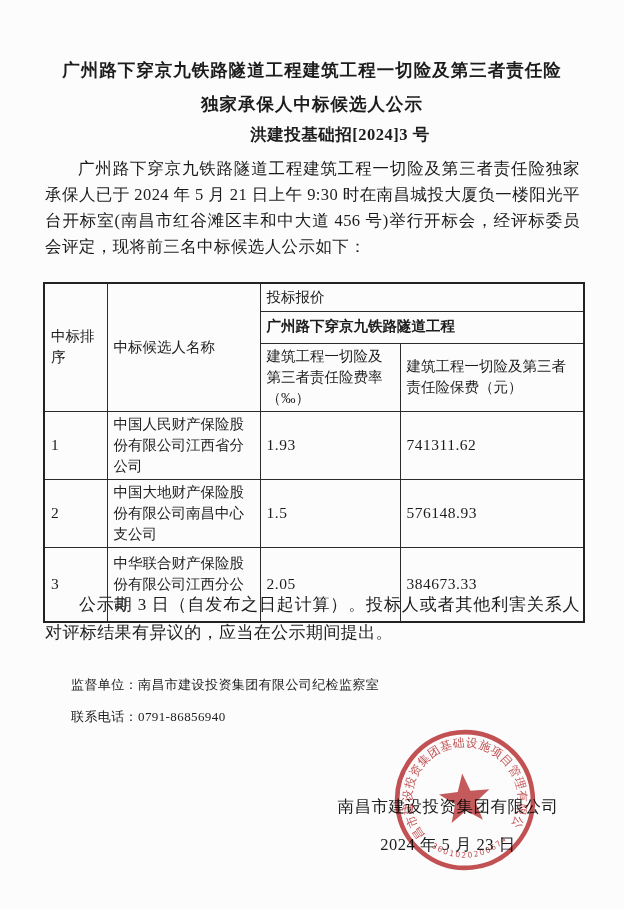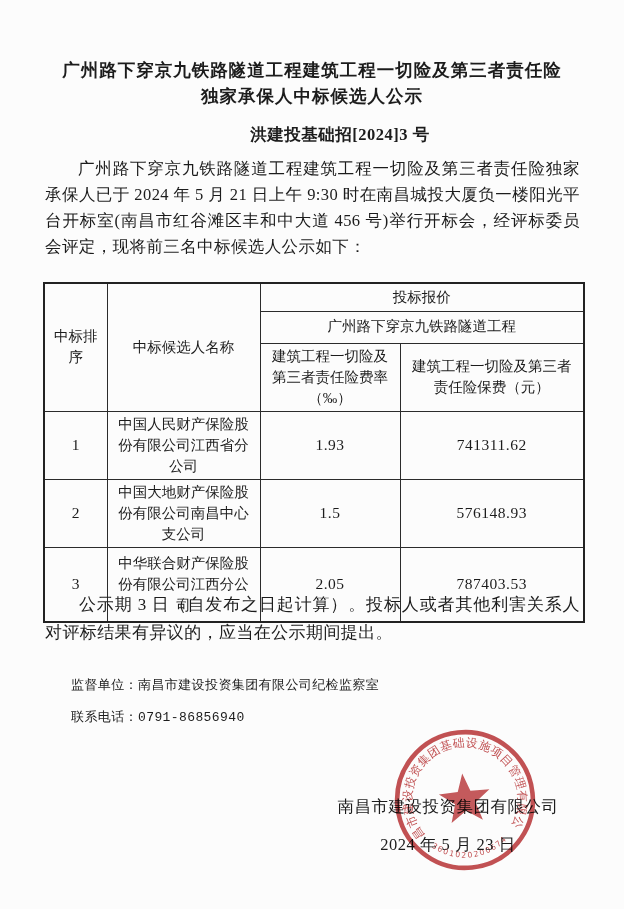--- a/index.html
+++ b/index.html
@@ -17,21 +17,21 @@
   }
   .abs { position: absolute; }
   .title-line {
     left: 0; width: 624px;
     text-align: center;
     font-size: 17.5px;
     font-weight: bold;
     letter-spacing: 1px;
   }
   .title-line-1 { top: 58px; }
-  .title-line-2 { top: 84px; }
+  .title-line-2 { top: 92px; }
   .doc-number {
     top: 124px; left: 0; width: 624px;
     text-align: center;
     font-size: 16.5px;
     font-weight: bold;
     letter-spacing: 0.5px;
     margin-left: 28px;
   }
   .body-paragraph {
     top: 156px; left: 45px; width: 535px;
@@ -44,49 +44,48 @@
   table.bid-table {
     position: absolute;
     top: 282px; left: 43px;
     width: 540px;
     border-collapse: collapse;
     table-layout: fixed;
     font-size: 14.5px;
   }
   table.bid-table td {
     border: 1.2px solid #2b2b2b;
-    text-align: center;
     vertical-align: middle;
     padding: 2px 6px;
     line-height: 1.45;
   }
   table.bid-table { border: 2px solid #222; }
   .r-h1 { height: 28px; }
-  .r-h2 { height: 32px; }
+  .r-h2 { height: 32px; font-weight: bold; }
   .r-h3 { height: 44px; }
   .r-d1 { height: 57px; }
   .r-d2 { height: 55px; }
   .r-d3 { height: 75px; }
   .cell-num { font-size: 15.5px; letter-spacing: 0.5px; }
   .notice-paragraph {
     top: 591px; left: 45px; width: 535px;
     font-size: 17px;
     line-height: 28px;
     text-align: justify;
     text-indent: 2em;
     letter-spacing: 0.4px;
   }
   .supervisor-line, .phone-line {
     left: 45px; width: 535px;
     font-size: 13px;
     text-indent: 2em;
     letter-spacing: 0.4px;
   }
   .supervisor-line { top: 676px; }
-  .phone-line { top: 708px; font-family: Liberation Mono, monospace; }
+  .phone-line { top: 708px; }
   .signature-block {
     top: 796px; left: 312px; width: 272px;
     text-align: center;
     font-size: 16.5px;
     letter-spacing: 0.5px;
   }
   .signature-date { margin-top: 16px; }
   .stamp {
     top: 726px; left: 391px;
     width: 148px; height: 148px;
@@ -135,21 +134,21 @@
       <tr class="r-d2">
         <td class="cell-num">2</td>
         <td>中国大地财产保险股份有限公司南昌中心支公司</td>
         <td class="cell-num">1.5</td>
         <td class="cell-num">576148.93</td>
       </tr>
       <tr class="r-d3">
         <td class="cell-num">3</td>
         <td>中华联合财产保险股份有限公司江西分公司</td>
         <td class="cell-num">2.05</td>
-        <td class="cell-num">787403.53</td>
+        <td class="cell-num">384673.33</td>
       </tr>
     </tbody>
   </table>
 
   <p class="abs notice-paragraph">公示期 3 日（自发布之日起计算）。投标人或者其他利害关系人对评标结果有异议的，应当在公示期间提出。</p>
   <p class="abs supervisor-line">监督单位：南昌市建设投资集团有限公司纪检监察室</p>
   <p class="abs phone-line">联系电话：0791-86856940</p>
 
   <div class="abs signature-block">
     <div class="signature-company">南昌市建设投资集团有限公司</div>

